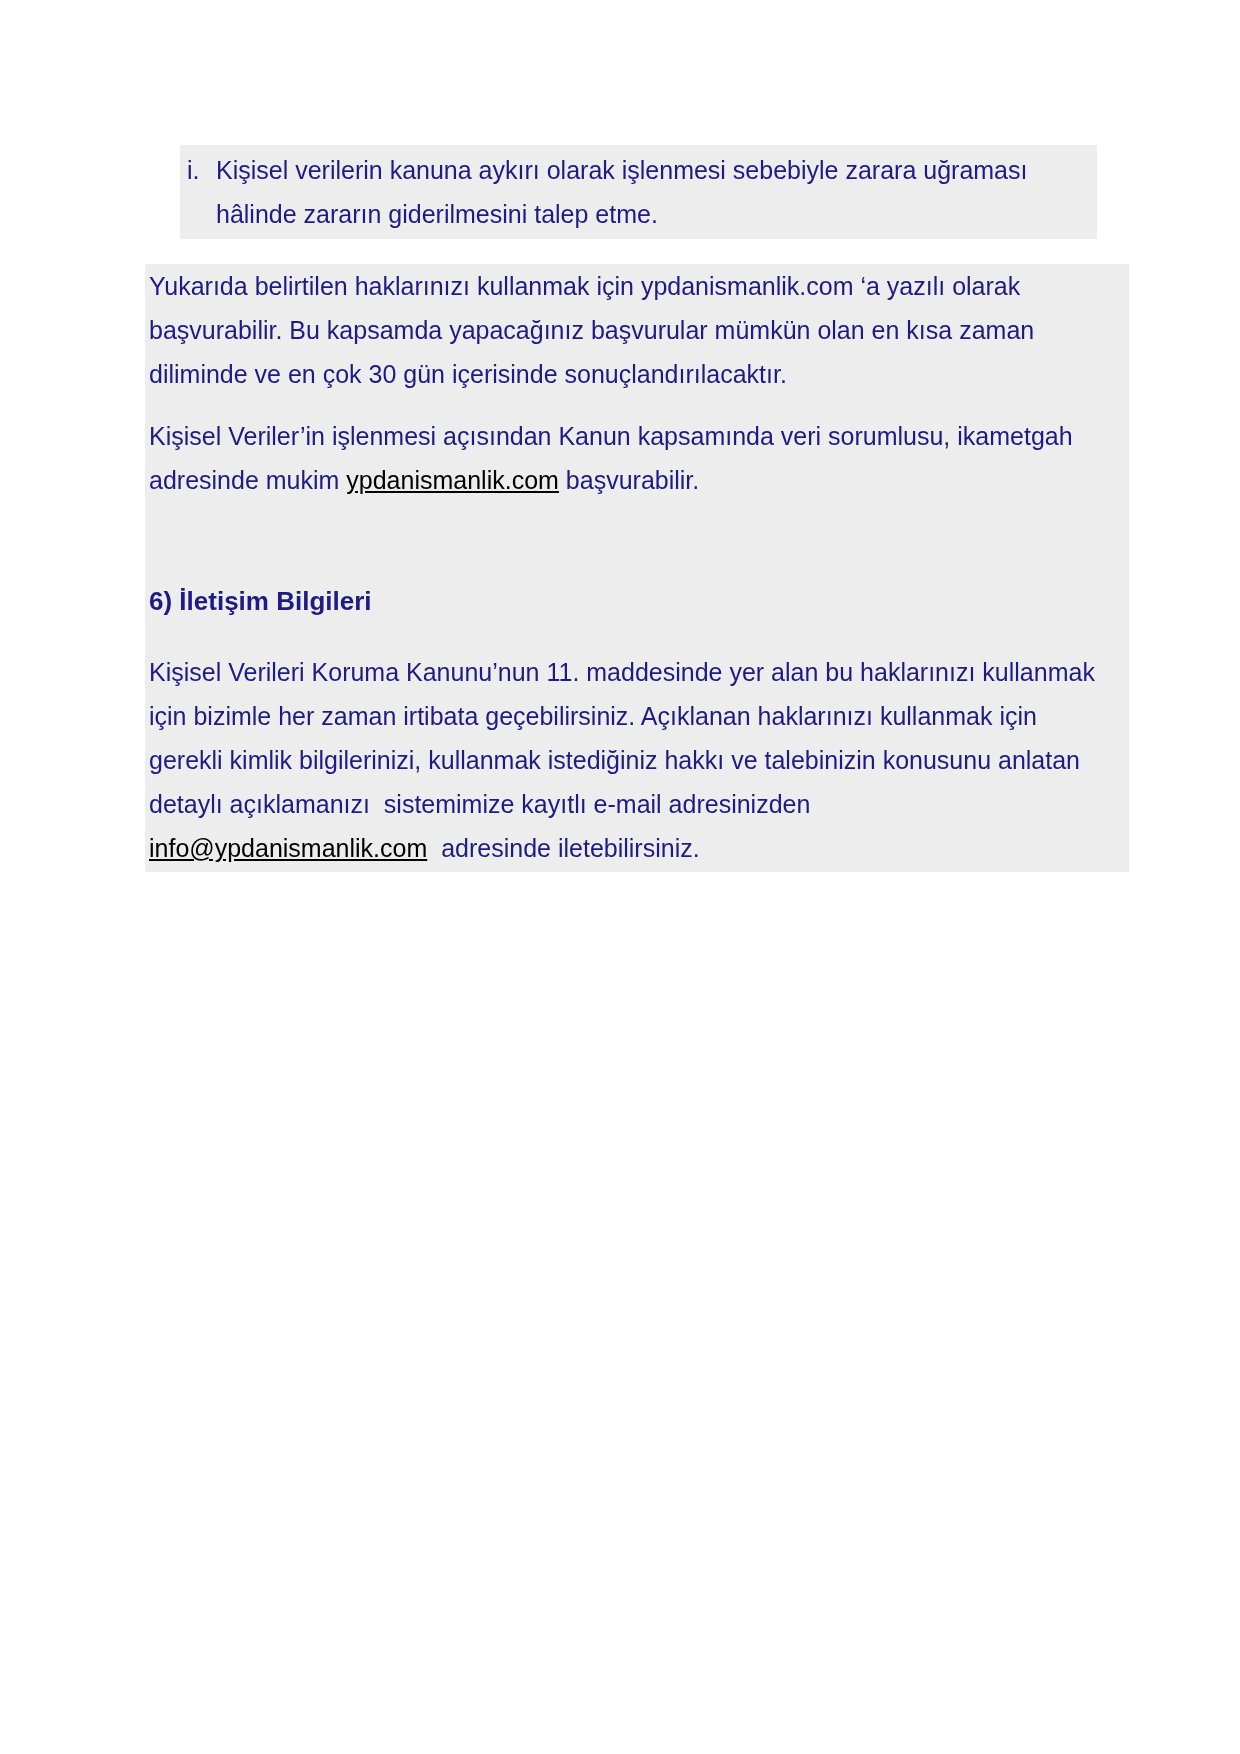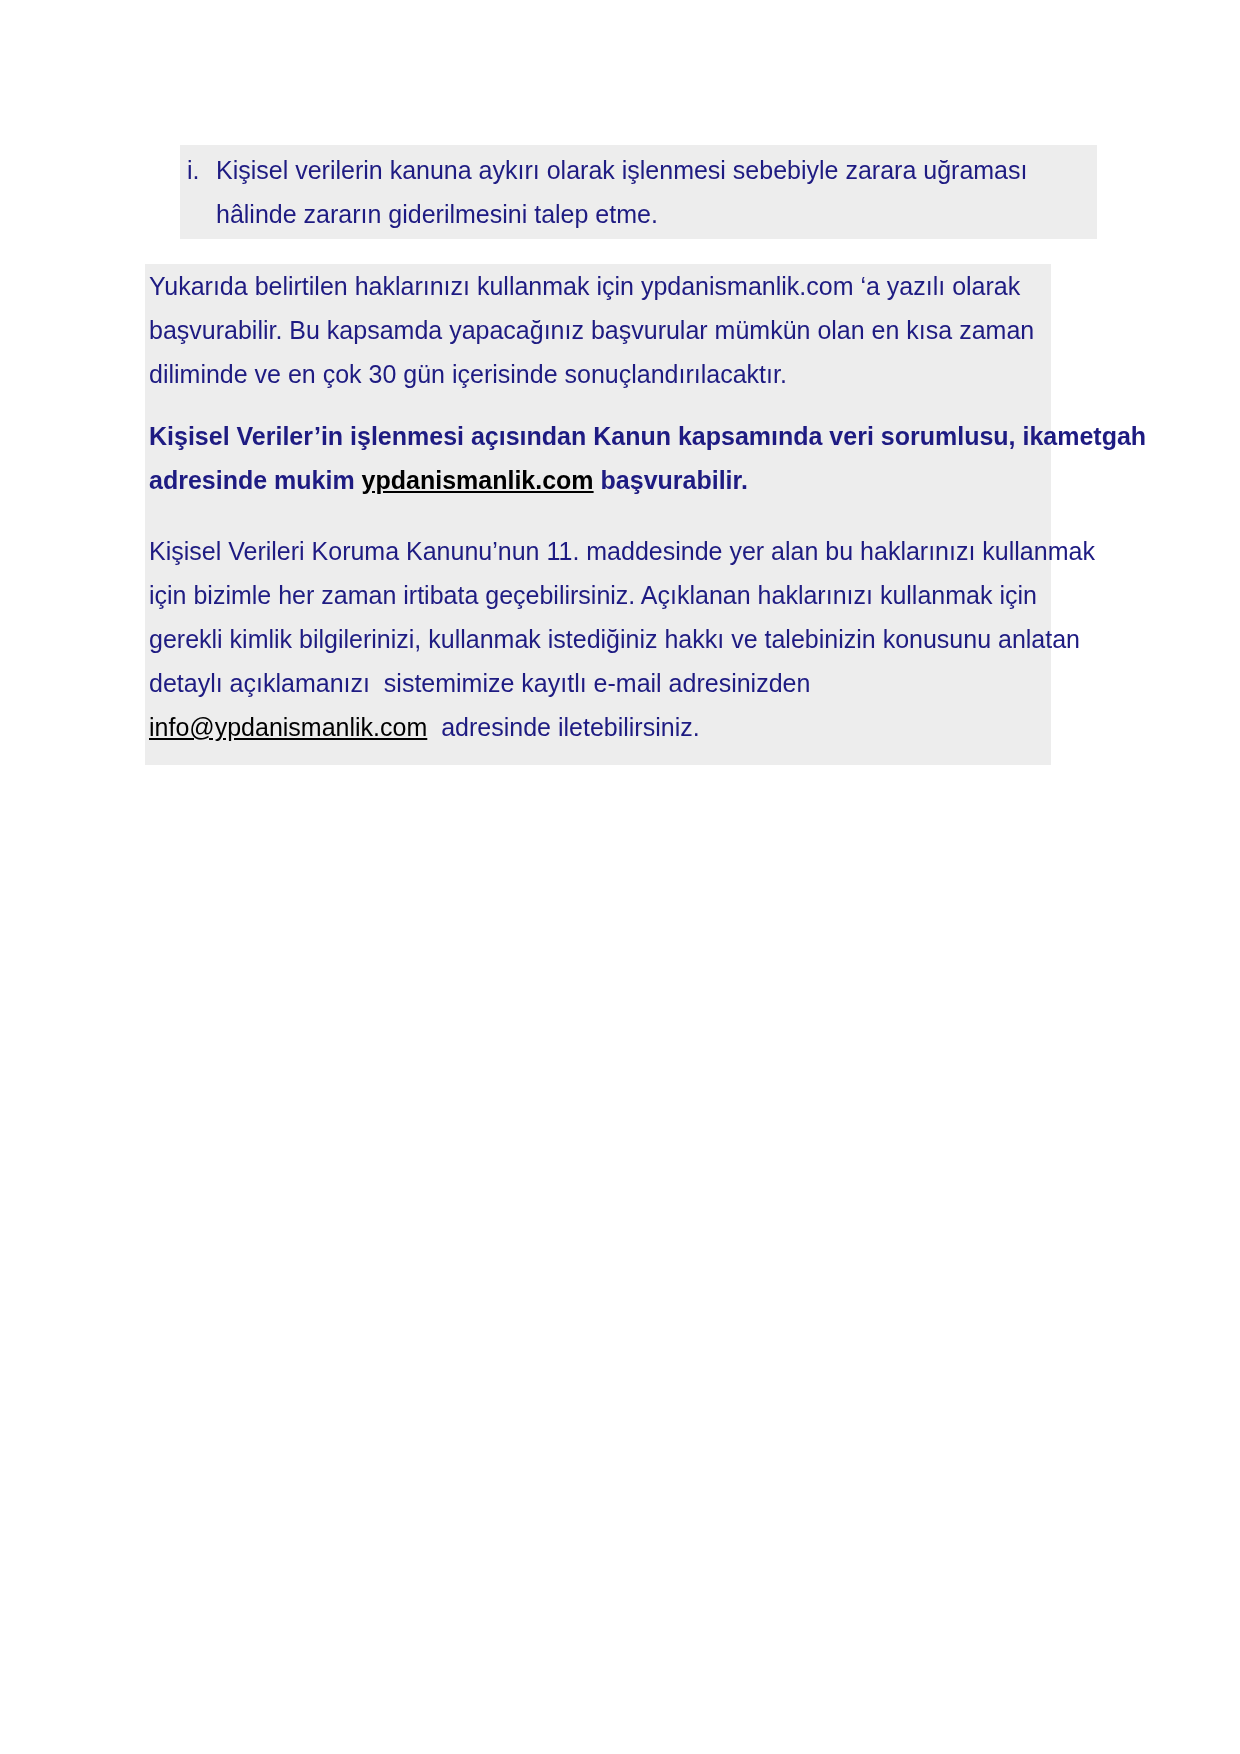--- a/index.html
+++ b/index.html
@@ -23,22 +23,22 @@
   }
   .block-a {
     left: 180px;
     top: 145px;
     width: 917px;
     padding: 3px 10px 3px 0;
   }
   .block-b {
     left: 145px;
     top: 264px;
-    width: 906px;
-    padding: 0 6px 16px 4px;
+    width: 984px;
+    padding: 0 6px 2px 4px;
   }
   .li-row {
     display: flex;
     align-items: flex-start;
   }
   .li-marker {
     flex: 0 0 36px;
     padding-left: 7px;
     box-sizing: border-box;
     font-size: 25px;
@@ -48,21 +48,21 @@
     white-space: pre;
     font-size: 25px;
     line-height: 44px;
   }
   .para {
     margin: 0;
     font-size: 25px;
     line-height: 44px;
     white-space: pre;
   }
-  .p2 { margin-top: 18px; font-weight: bold; }
+  .p2 { margin-top: 18px; }
   .p3 { margin-top: 27px; }
   .heading {
     margin: 77px 0 0 0;
     font-size: 26px;
     font-weight: bold;
     line-height: 44px;
     white-space: pre;
   }
   .doclink {
     color: #000000;
@@ -84,20 +84,21 @@
   </div>
 
   <div class="block block-b">
     <p class="para">Yukarıda belirtilen haklarınızı kullanmak için ypdanismanlik.com ‘a yazılı olarak
 başvurabilir. Bu kapsamda yapacağınız başvurular mümkün olan en kısa zaman
 diliminde ve en çok 30 gün içerisinde sonuçlandırılacaktır.</p>
 
     <p class="para p2"><span>Kişisel Veriler’in işlenmesi açısından Kanun kapsamında veri sorumlusu, ikametgah
 adresinde mukim </span><a class="doclink">ypdanismanlik.com</a><span> başvurabilir.</span></p>
 
+    <h2 class="heading">6) İletişim Bilgileri</h2>
 
     <p class="para p3"><span>Kişisel Verileri Koruma Kanunu’nun 11. maddesinde yer alan bu haklarınızı kullanmak
 için bizimle her zaman irtibata geçebilirsiniz. Açıklanan haklarınızı kullanmak için
 gerekli kimlik bilgilerinizi, kullanmak istediğiniz hakkı ve talebinizin konusunu anlatan
 detaylı açıklamanızı  sistemimize kayıtlı e-mail adresinizden
 </span><a class="doclink">info@ypdanismanlik.com</a><span>  adresinde iletebilirsiniz.</span></p>
   </div>
 
 </div>
 

